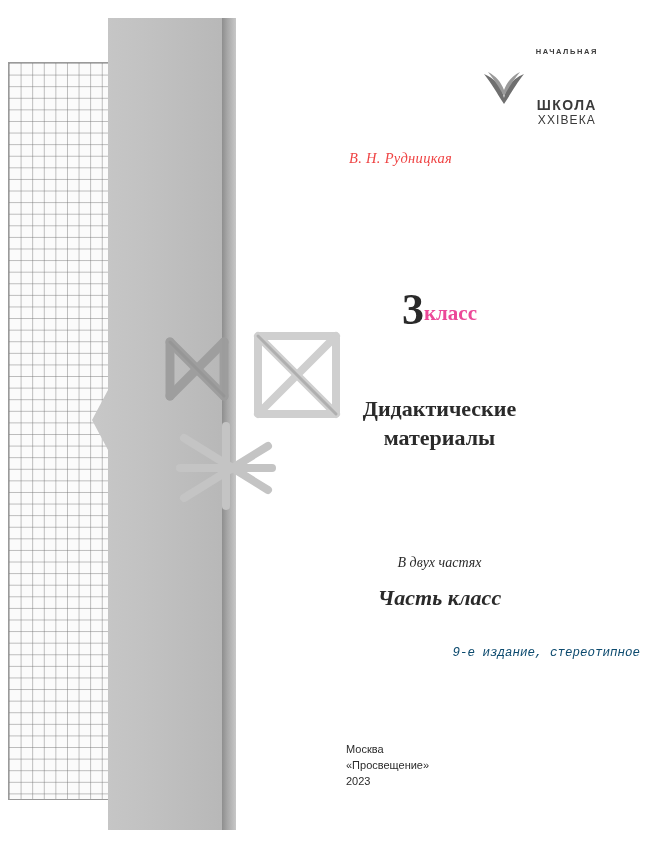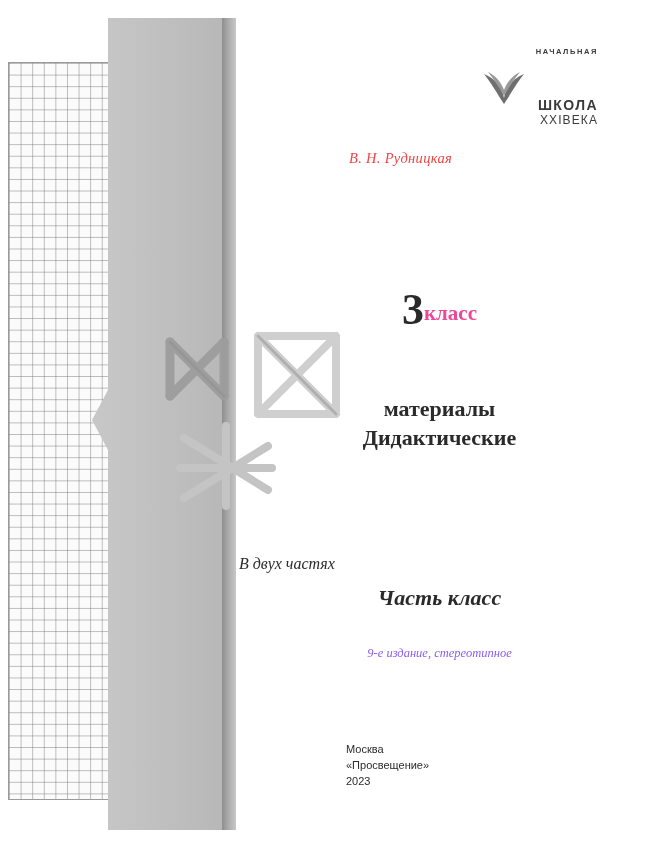--- a/index.html
+++ b/index.html
@@ -94,21 +94,21 @@
     display: flex;
     align-items: center;
     gap: 10px;
   }
   .logo-mark {
     width: 44px;
     height: 40px;
     flex: none;
   }
   .logo-text {
-    text-align: right;
+    text-align: center;
     font-family: "Liberation Sans", sans-serif;
     color: #3a3a3a;
     line-height: 1.18;
   }
   .logo-l1 {
     font-size: 7.5px;
     letter-spacing: 1.6px;
     font-weight: 700;
   }
   .logo-l2 {
@@ -181,48 +181,48 @@
     font-size: 22px;
     color: #2a2a2a;
     line-height: 1.3;
   }
 
   .parts {
     position: absolute;
     left: 0;
     right: 10px;
     top: 555px;
-    text-align: left;
-    font-family: "Liberation Serif", serif;
-    font-style: italic;
-    font-size: 16px;
+    text-align: center;
+    font-family: "Liberation Serif", serif;
+    font-style: italic;
+    font-size: 14px;
     color: #2b2b2b;
   }
   .part-name {
     position: absolute;
     left: 0;
     right: 10px;
     top: 585px;
     text-align: center;
     font-family: "Liberation Serif", serif;
     font-style: italic;
     font-weight: bold;
     font-size: 22px;
     color: #2a2a2a;
   }
   .edition {
     position: absolute;
     left: 0;
     right: 10px;
     top: 646px;
-    text-align: center;
-    font-family: Liberation Serif, serif;
+    text-align: right;
+    font-family: Liberation Mono, monospace;
     font-style: italic;
     font-size: 12.5px;
-    color: #8b5cf6;
+    color: #0c4a6e;
   }
 
   .imprint {
     position: absolute;
     left: 107px;
     top: 742px;
     font-family: "Liberation Sans", sans-serif;
     font-size: 11px;
     color: #2b2b2b;
     line-height: 1.45;
@@ -283,22 +283,22 @@
     </div>
 
     <div class="author">В. Н. Рудницкая</div>
 
 
     <div class="grade-wrap">
       <span class="grade-num">3</span><span class="grade-word">класс</span>
     </div>
 
     <div class="subtitle">
+      <div>Дидактические</div>
       <div>материалы</div>
-      <div>Дидактические</div>
     </div>
 
     <div class="parts">В двух частях</div>
     <div class="part-name">Часть класс</div>
     <div class="edition">9-е издание, стереотипное</div>
 
     <div class="imprint">
       <div>Москва</div>
       <div>«Просвещение»</div>
       <div>2023</div>

